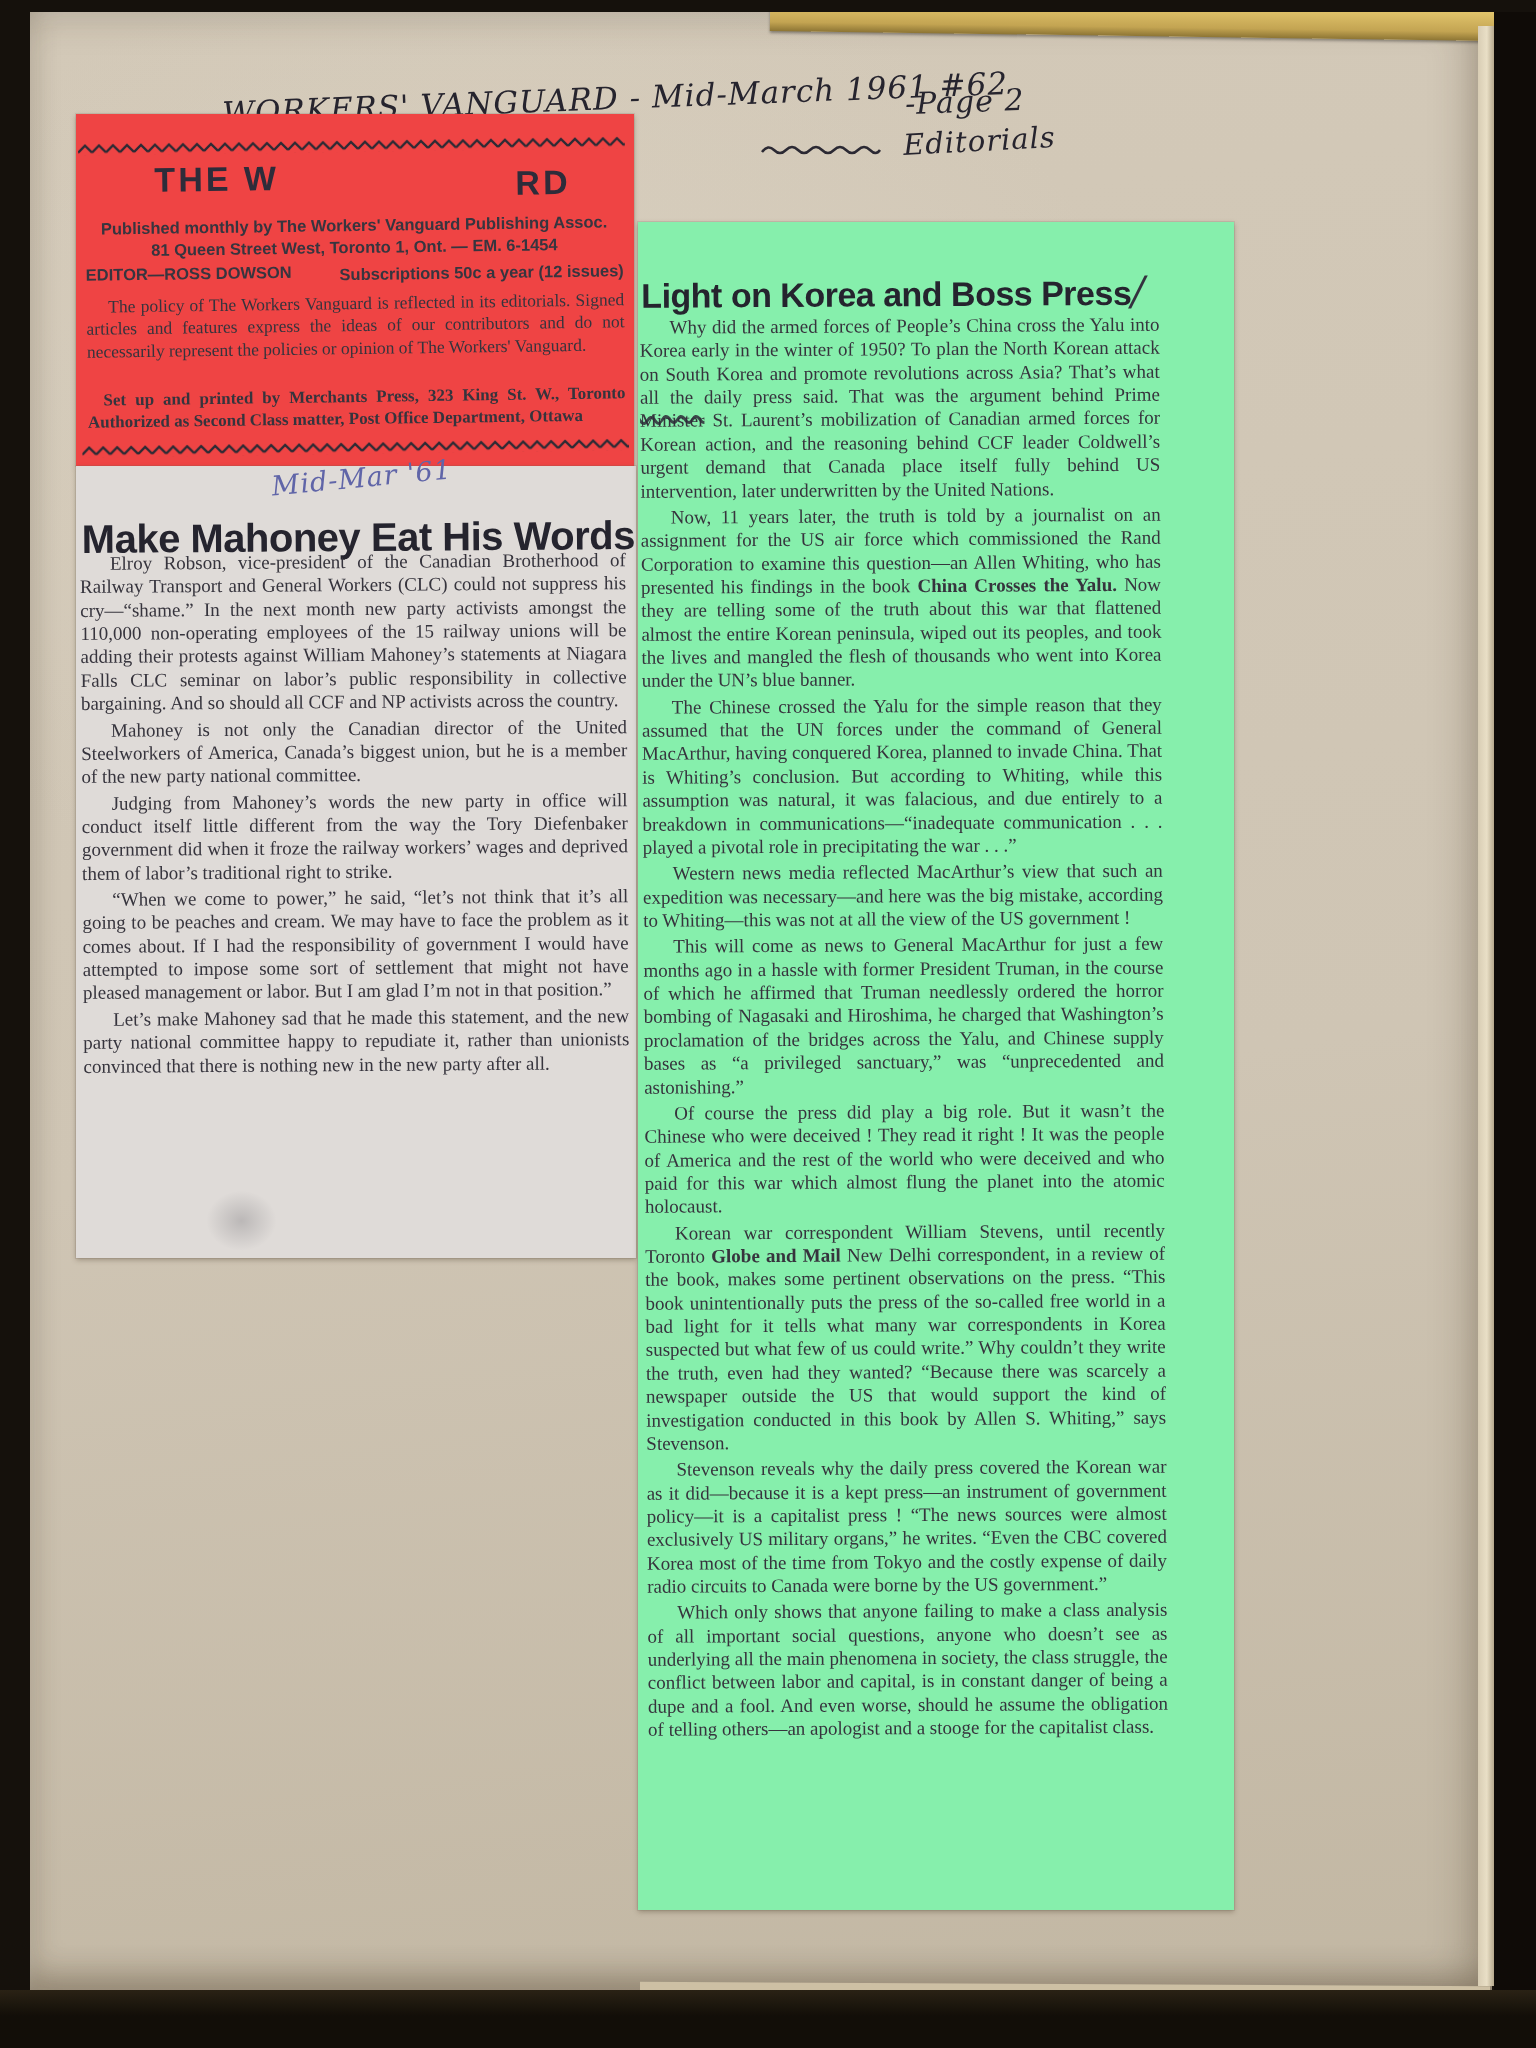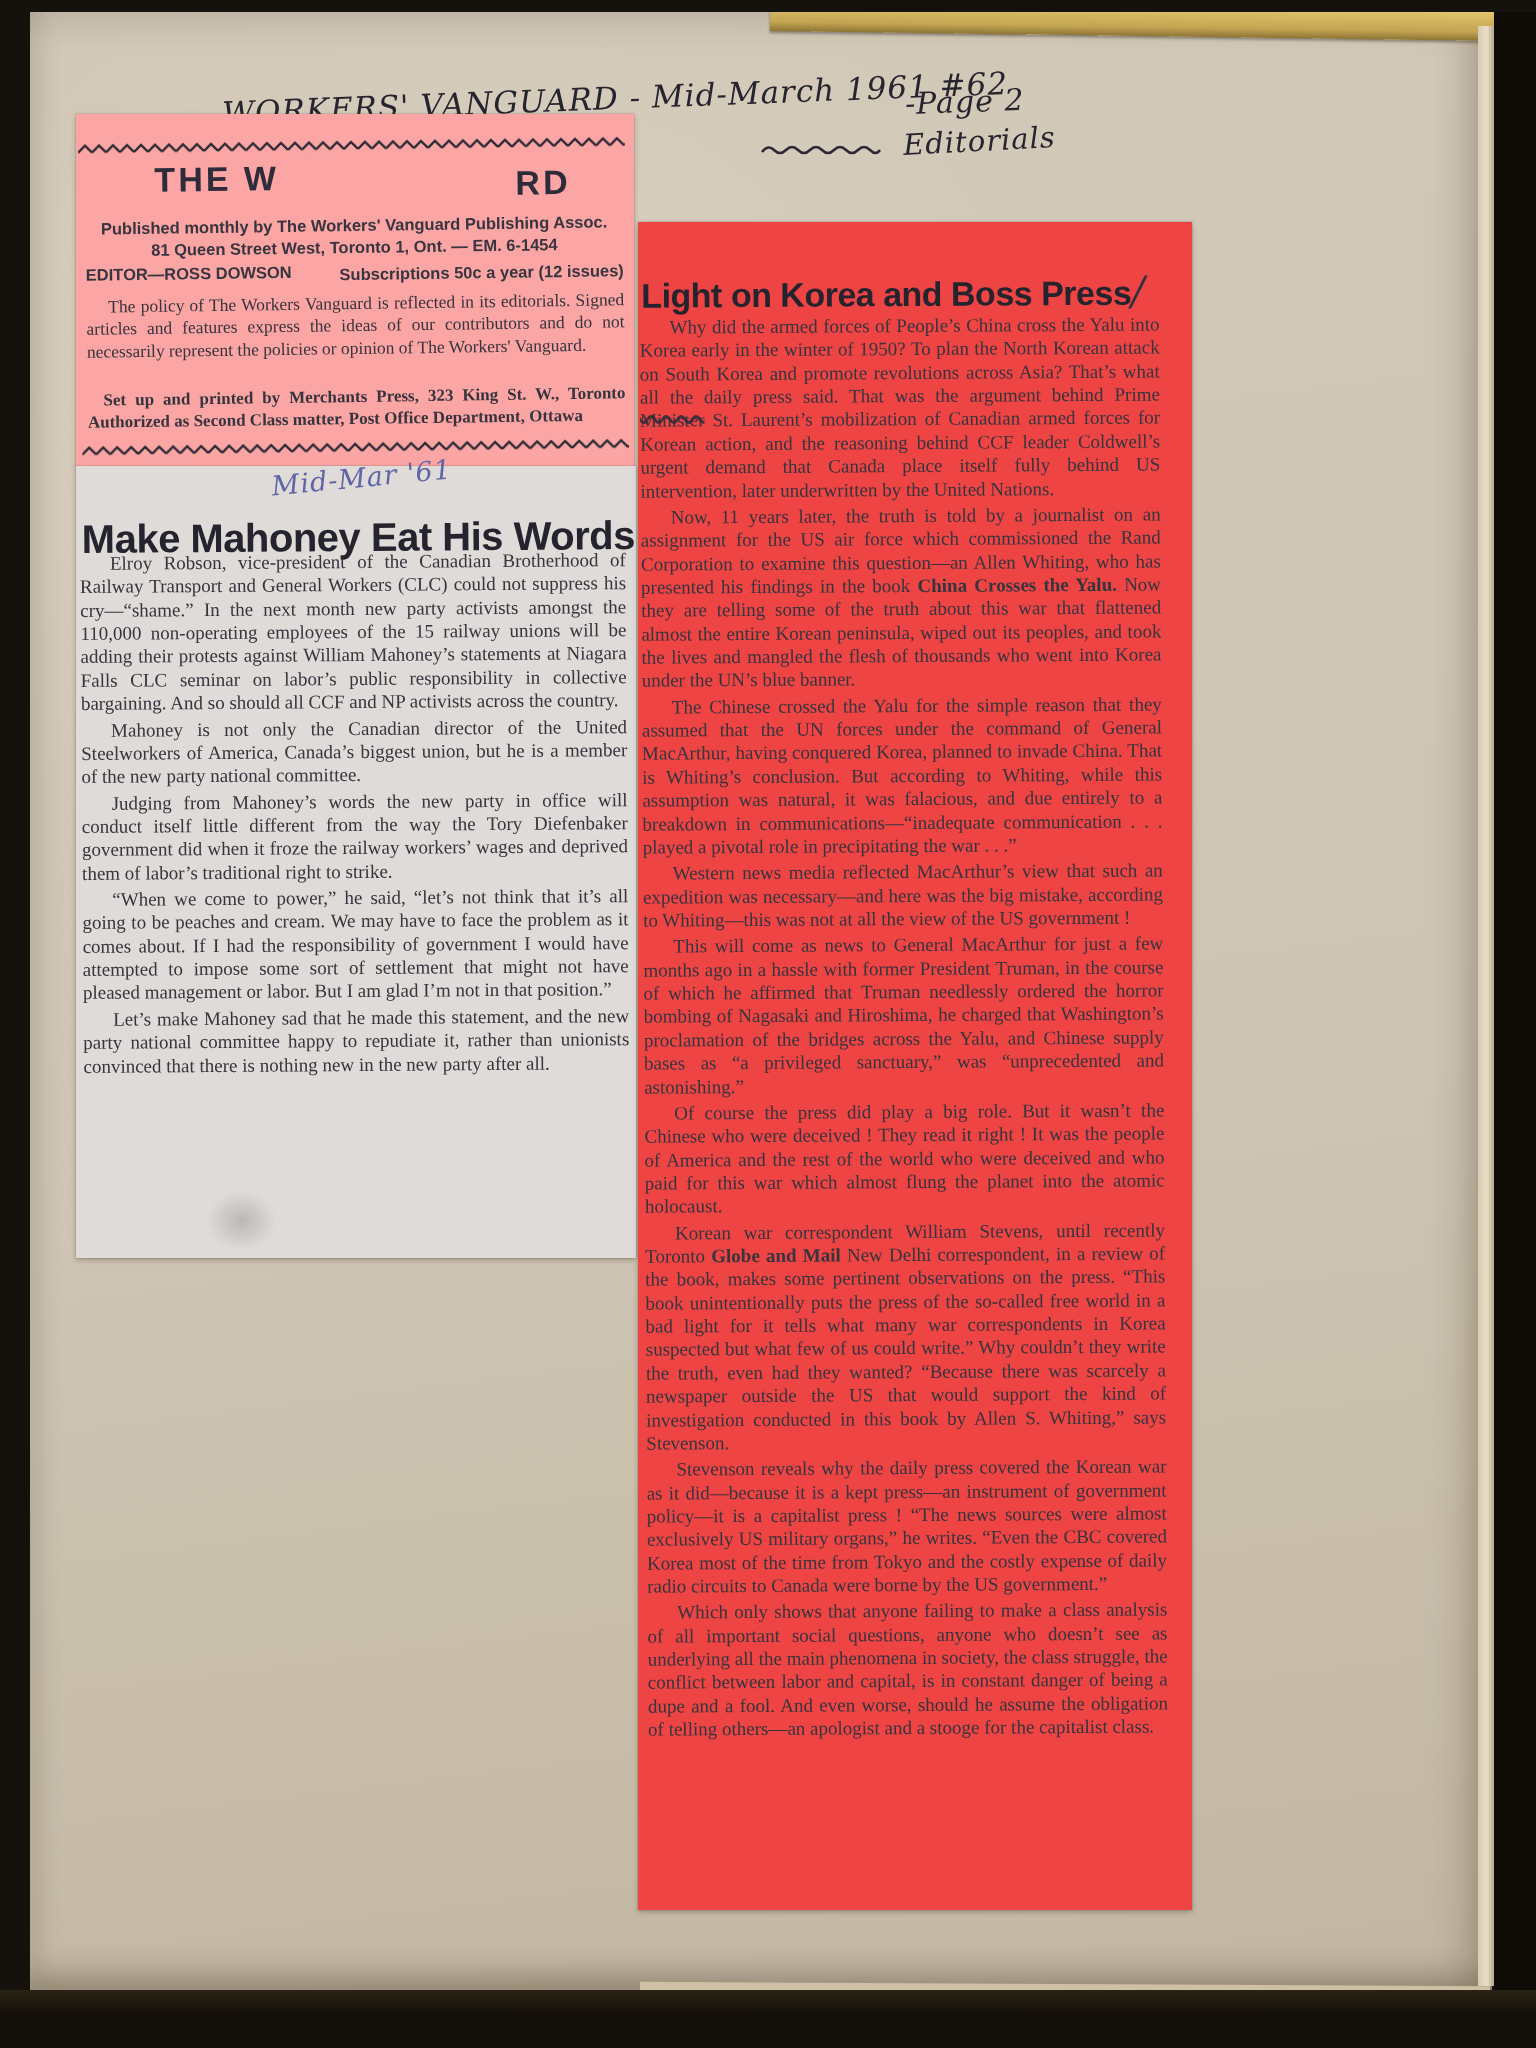--- a/index.html
+++ b/index.html
@@ -33,21 +33,21 @@
     font-family:"DejaVu Serif", serif;font-style:italic;color:#26242e;
     letter-spacing:1px;white-space:nowrap;
   }
   .hand-title{position:absolute;left:222px;top:80px;font-size:31px;transform:rotate(-2.2deg);}
   .hand-page{position:absolute;left:905px;top:84px;font-size:30px;transform:rotate(-2deg);}
   .hand-edit{position:absolute;left:903px;top:124px;font-size:29px;transform:rotate(-3deg);}
   .hand-blue{color:#6065a8;}
   .squiggle{position:absolute;}
   
   .clip{
-    position:absolute;background:#fca5a5;
+    position:absolute;background:#ef4444;
     box-shadow:0 2px 5px rgba(70,55,35,.35), 0 0 0 1px rgba(120,110,95,.15);
   }
   .news{font-family:"Liberation Serif", serif;color:#36343d;text-align:justify;}
   .para{margin:0 0 3px 0;text-indent:30px;font-size:19px;line-height:1.23;}
   .b{font-weight:bold;}
   .scribble{text-decoration:line-through;text-decoration-style:wavy;text-decoration-thickness:3px;text-decoration-color:rgba(45,42,55,.85);}
   
   .clip-masthead{left:76px;top:114px;width:558px;height:352px;}
   .mast-rot{position:absolute;inset:0;transform:rotate(-.8deg);}
   .mast-title{position:absolute;left:0;top:44px;width:100%;
@@ -71,21 +71,21 @@
   .headline{
     font-family:"Liberation Sans", sans-serif;font-weight:800;color:#25242e;
     letter-spacing:-0.5px;white-space:nowrap;
   }
   .mah-head{position:absolute;left:8px;top:22px;font-size:40px;}
   .mah-hand{position:absolute;left:198px;top:-4px;font-size:27px;transform:rotate(-5deg);z-index:3;}
   .mah-body{position:absolute;left:6px;top:84px;width:546px;}
   .smudge{position:absolute;left:128px;top:724px;width:70px;height:60px;border-radius:50%;
     background:radial-gradient(closest-side,rgba(120,118,122,.35),rgba(120,118,122,0));}
   
-  .clip-korea{left:638px;top:222px;width:554px;height:1688px;background:#ef4444;}
+  .clip-korea{left:638px;top:222px;width:596px;height:1688px;background:#86efac;}
   .kor-rot{position:absolute;inset:0;transform:rotate(-.35deg);}
   .kor-head{position:absolute;left:8px;top:24px;font-size:34px;}
   .kor-slash{font-family:"DejaVu Serif", serif;font-style:italic;color:#34323e;font-weight:400;font-size:40px;}
   .kor-body{position:absolute;left:6px;top:92px;width:520px;}
 </style>
 </head>
 <body>
 
 <div class="page"></div>
 <div class="band-yellow"></div>

